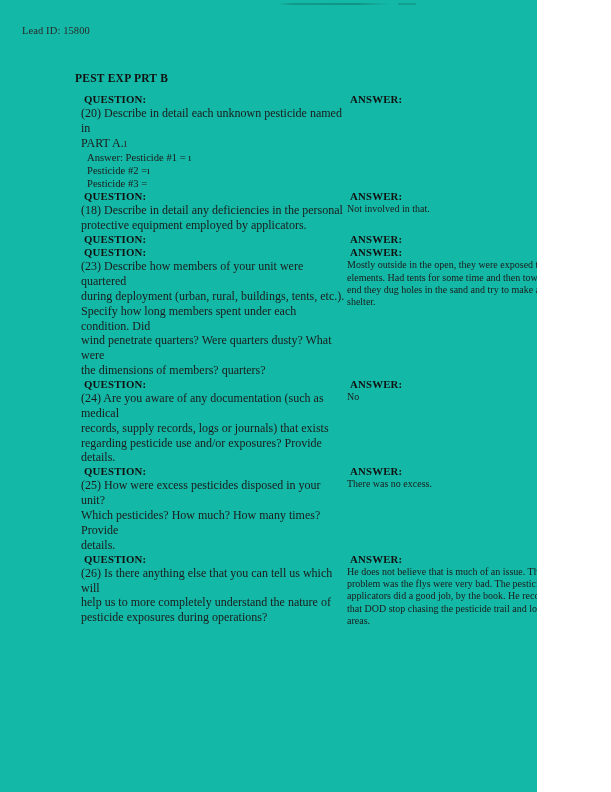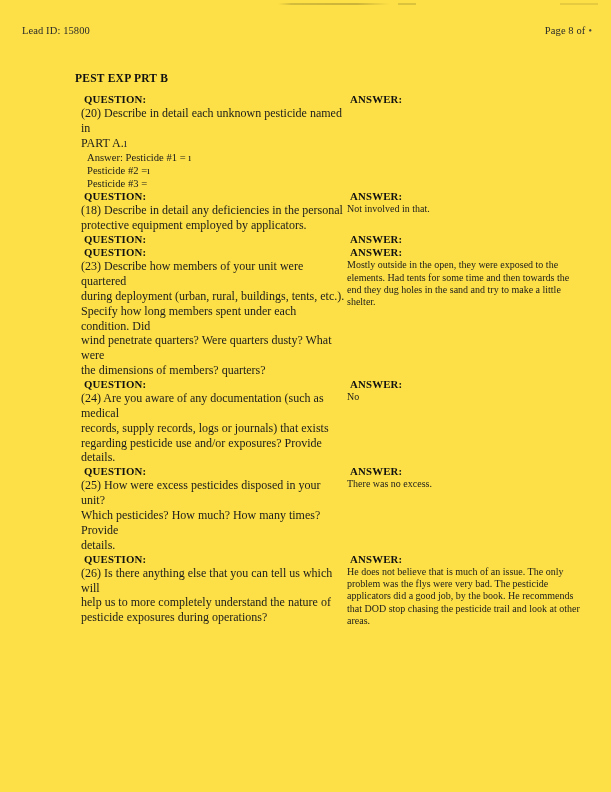--- a/index.html
+++ b/index.html
@@ -8,23 +8,23 @@
     padding: 0;
     background: #ffffff;
   }
   body {
     font-family: "Liberation Serif", "DejaVu Serif", serif;
     color: #1b1b1b;
     -webkit-font-smoothing: antialiased;
   }
   .page {
     position: relative;
-    width: 611px;
+    width: 537px;
     height: 792px;
-    background: #fde047;
+    background: #14b8a6;
     overflow: hidden;
   }
   
   .scan-streak {
     position: absolute;
     top: 3px;
     left: 278px;
     width: 112px;
     height: 2px;
     background: linear-gradient(90deg,

